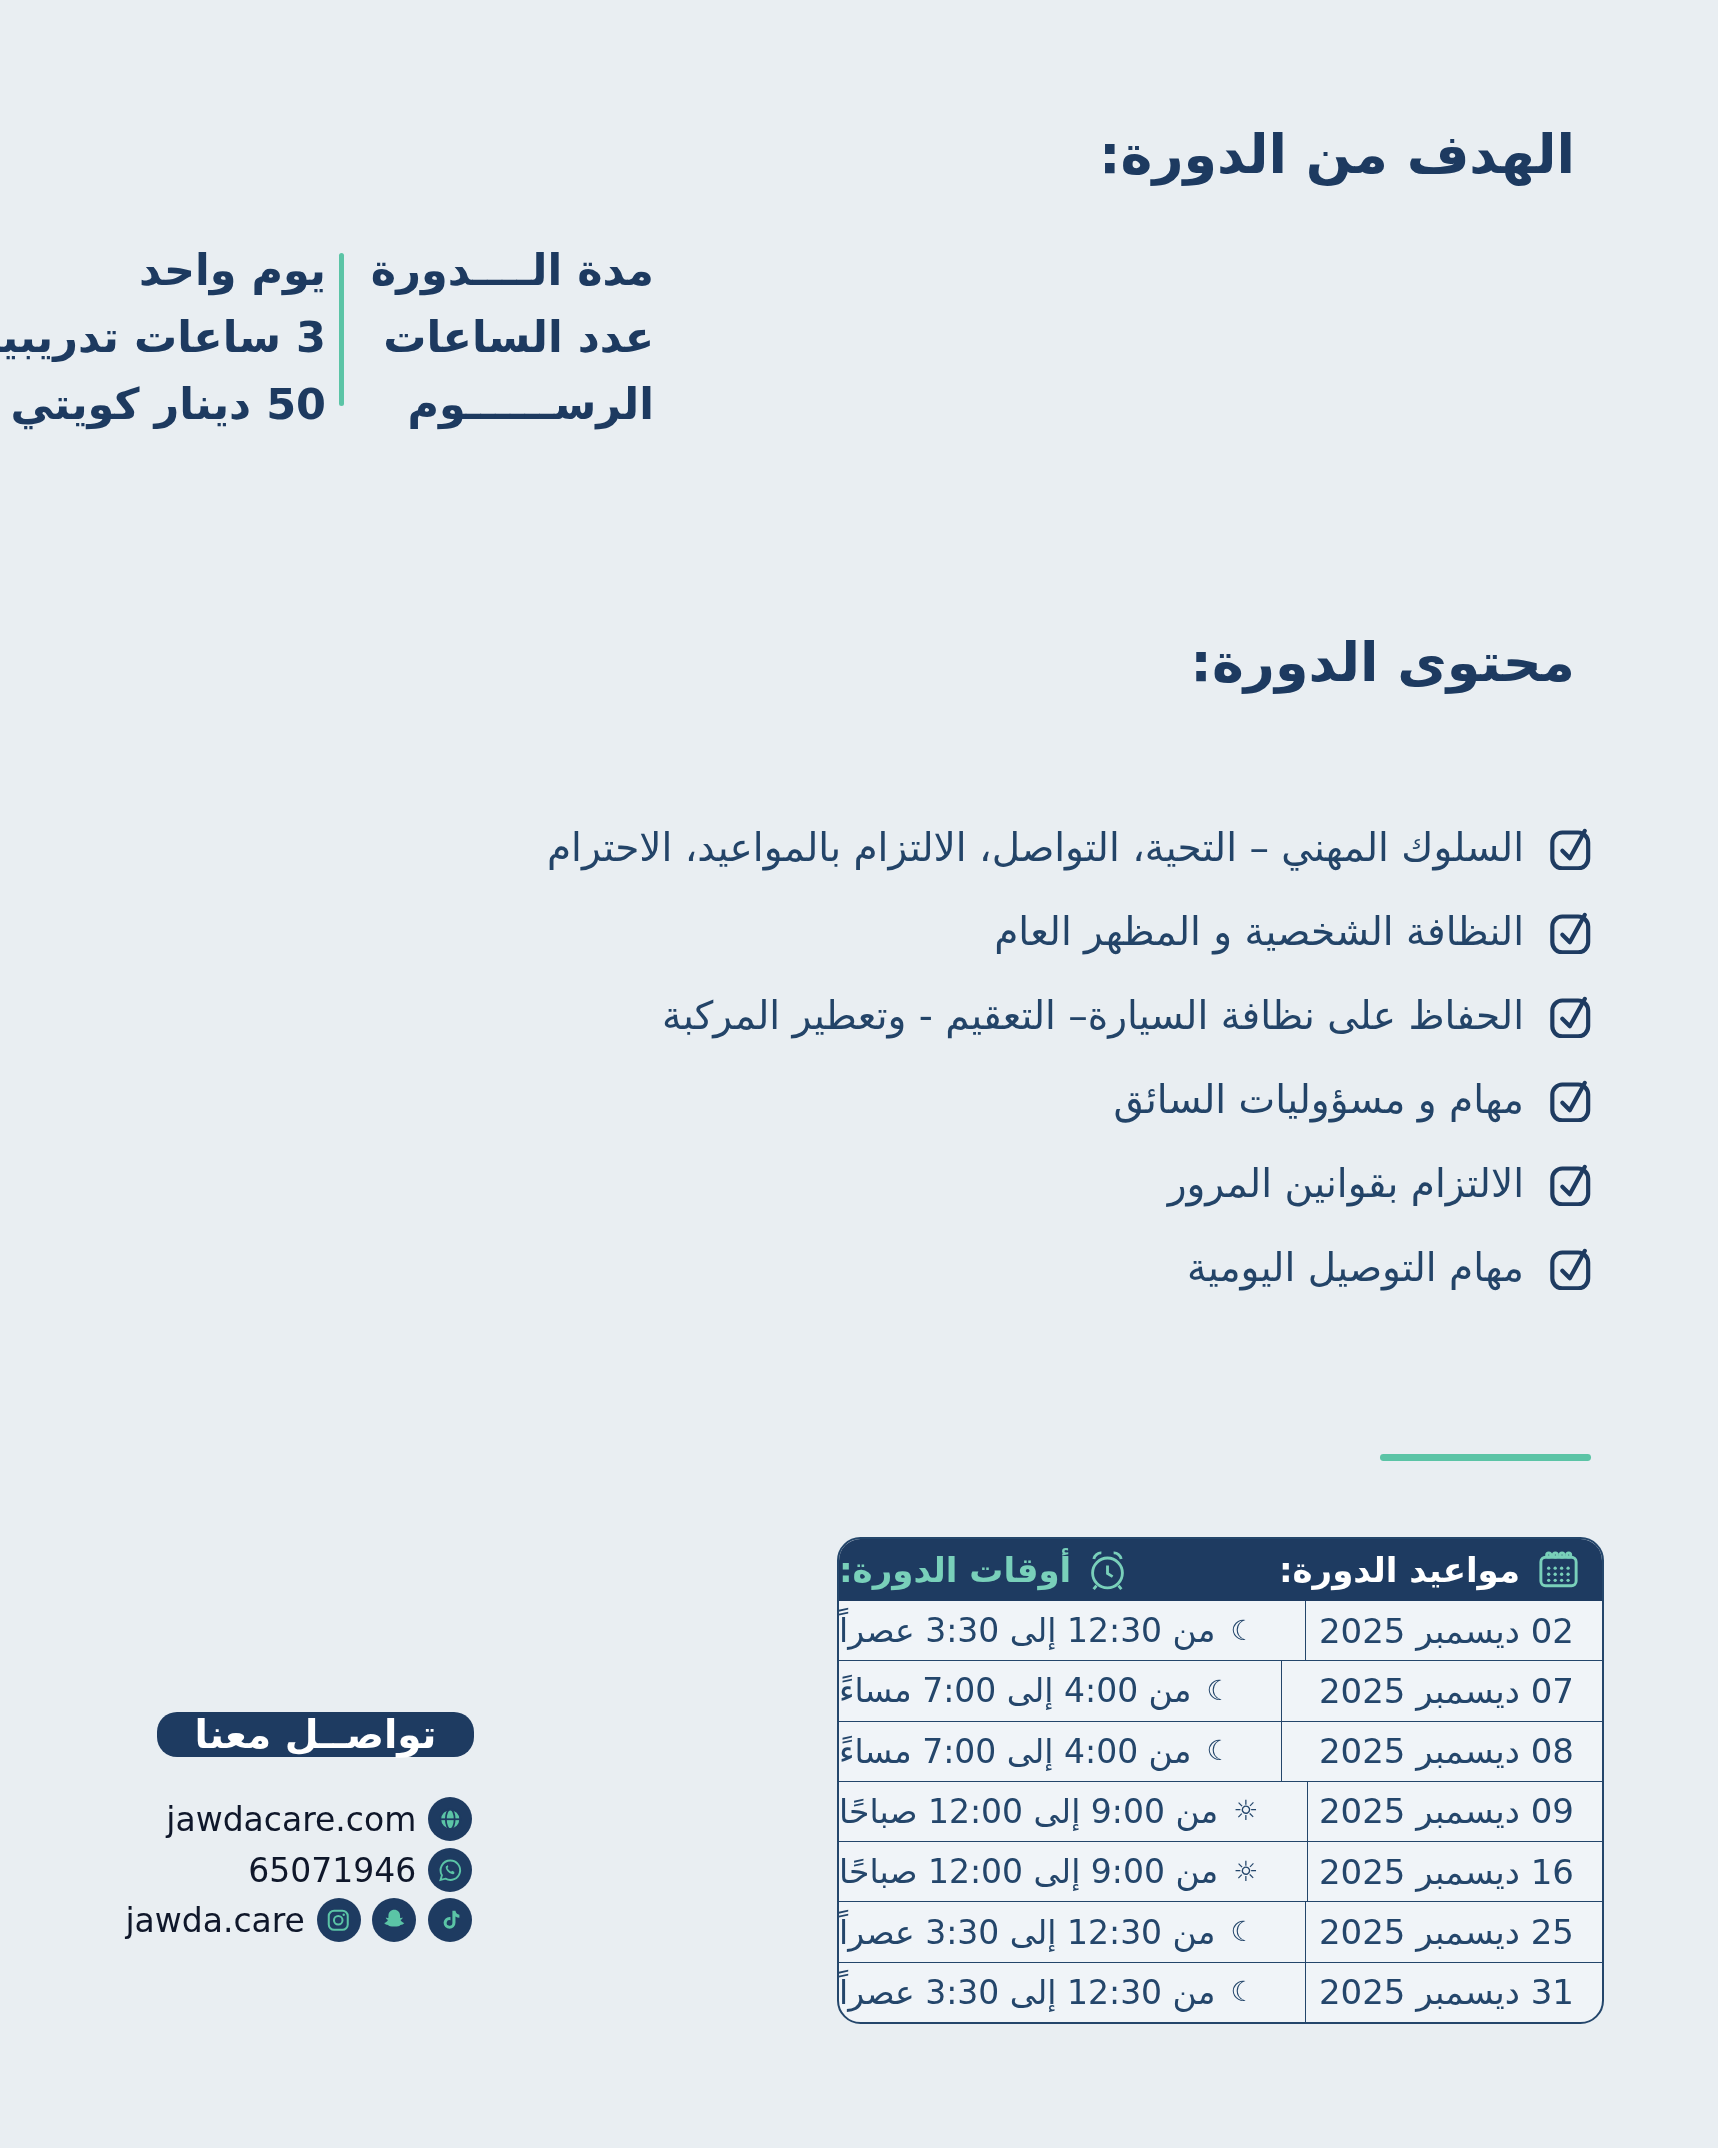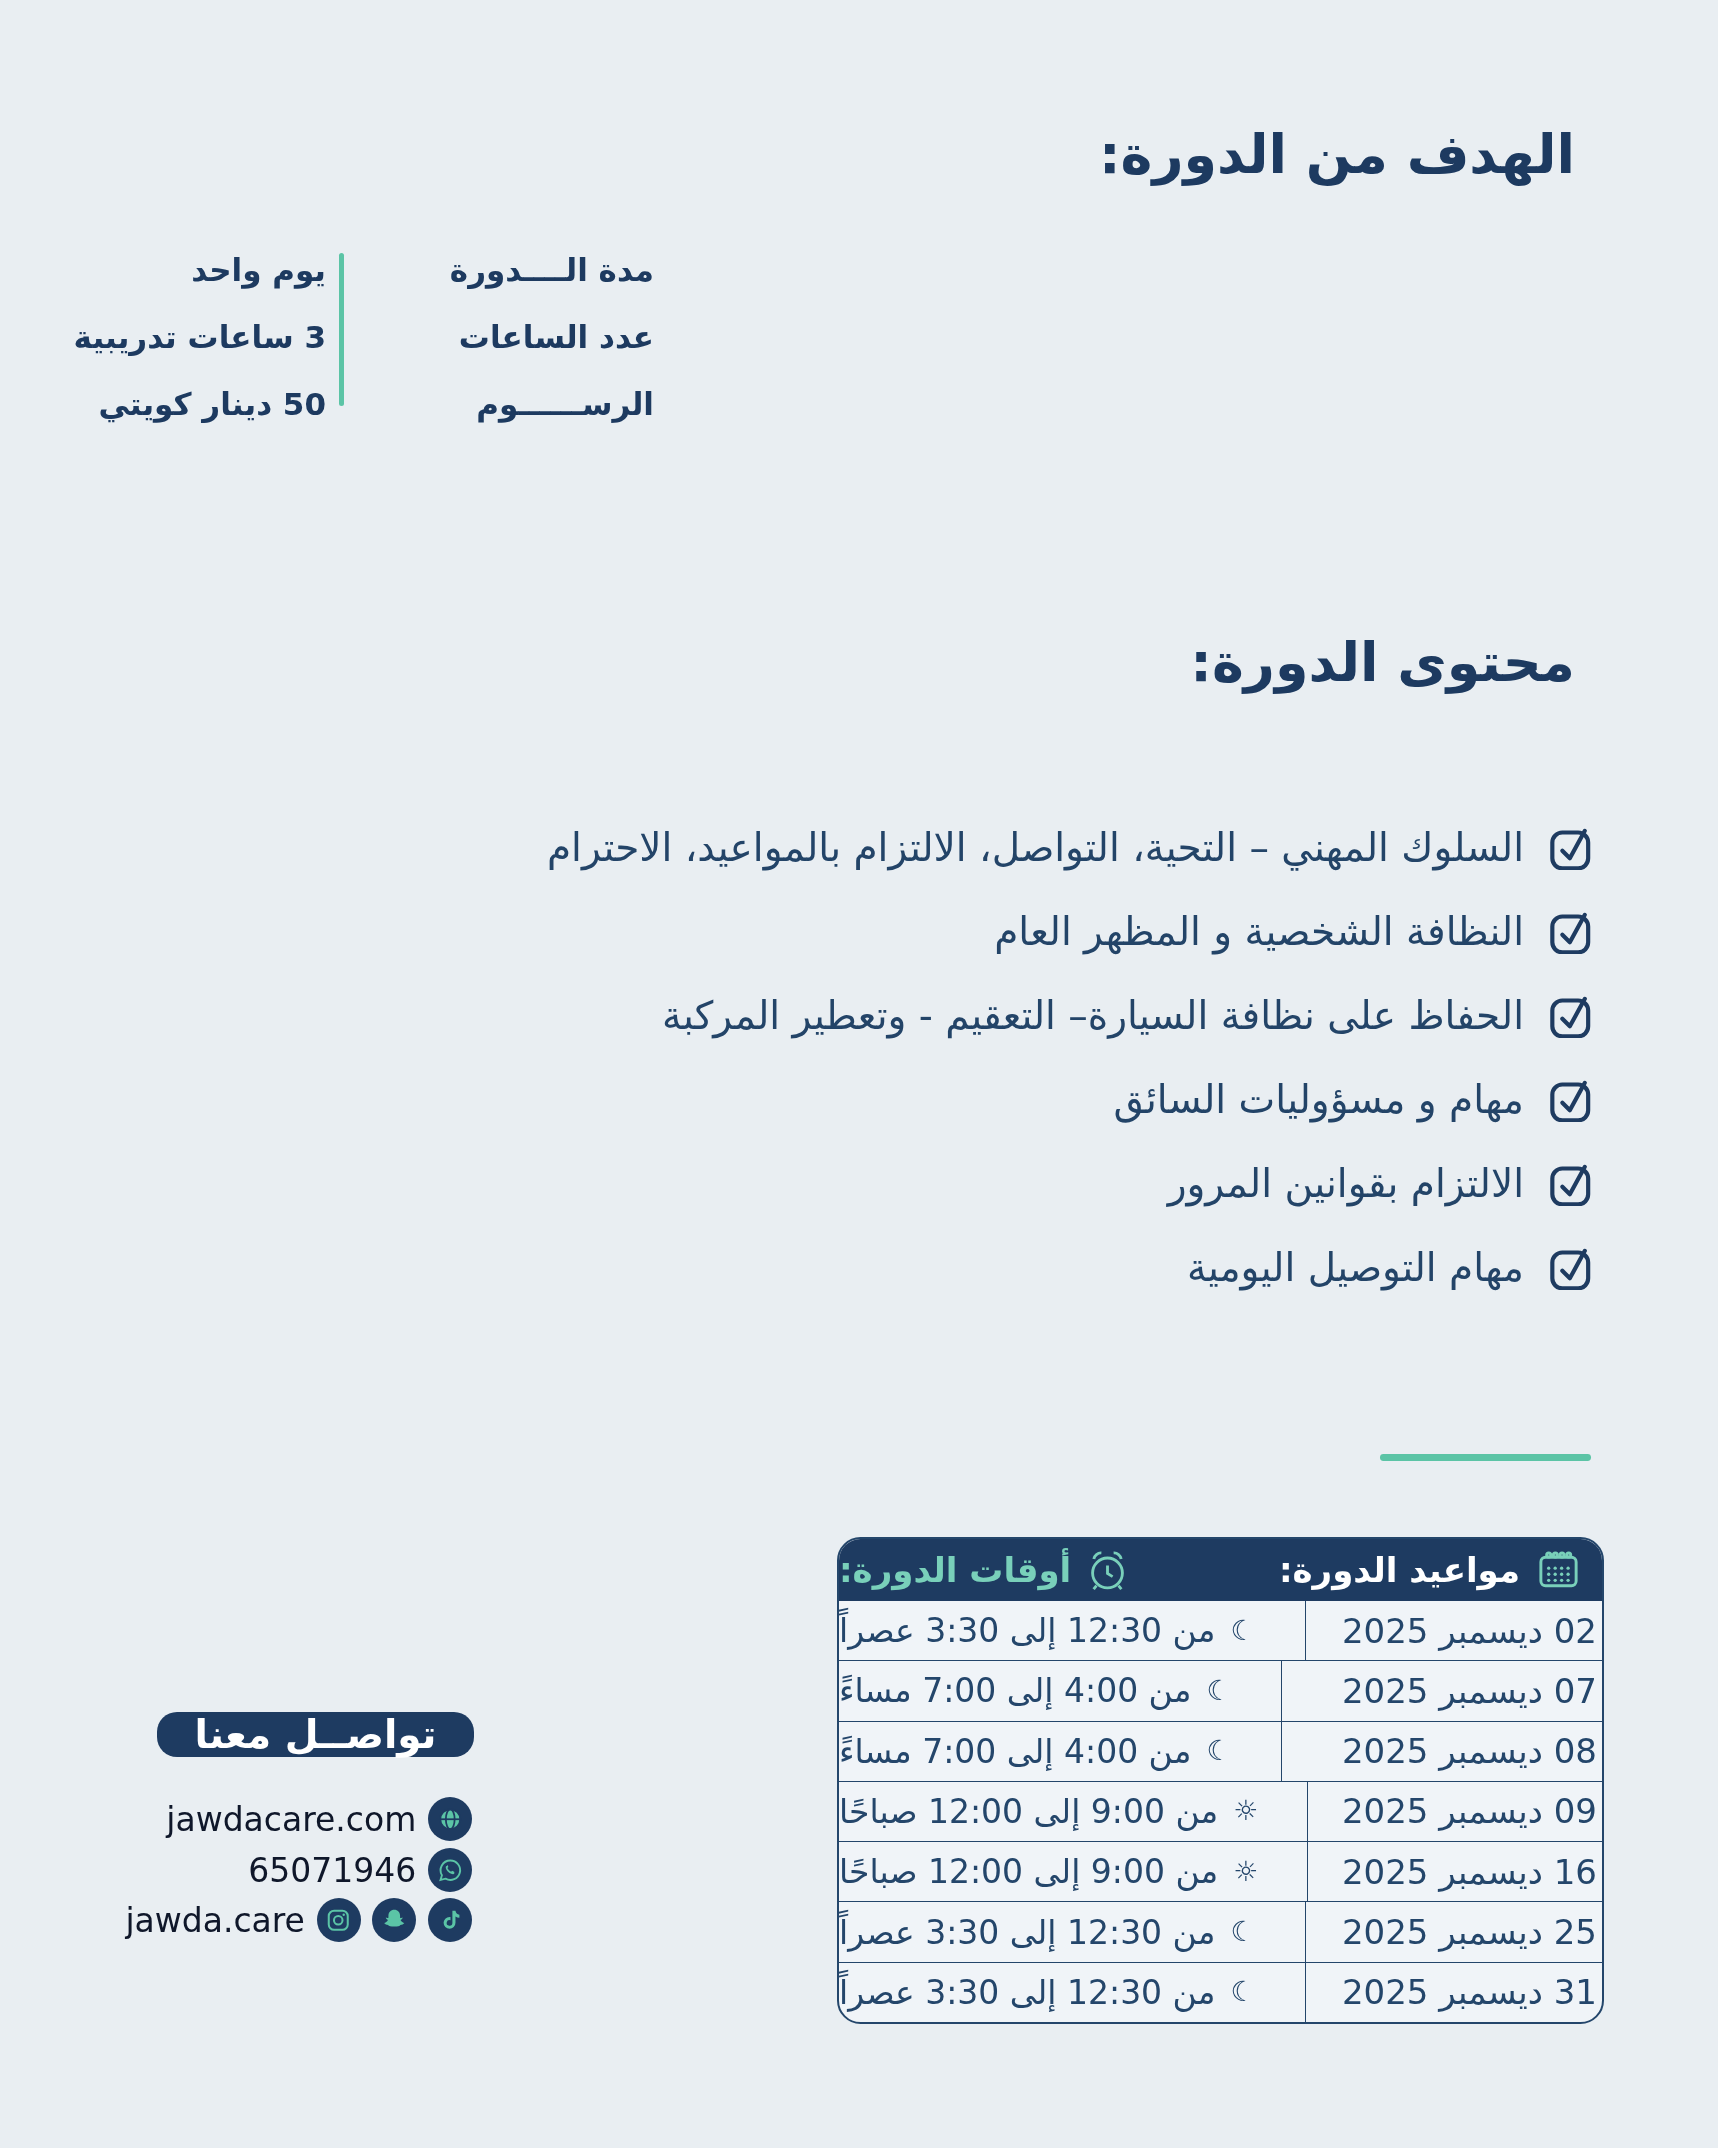--- a/index.html
+++ b/index.html
@@ -22,21 +22,21 @@
   .goal-paragraph {
     position:absolute; top:232px; right:133px; width:832px;
     direction:rtl; text-align:justify; text-align-last:right;
     font-size:38px; line-height:61px; color:#27496f;
   }
 
   
   .facts-labels { position:absolute; top:237px; left:359px; width:295px; direction:rtl; }
   .facts-values { position:absolute; top:237px; left:49px;  width:277px; direction:rtl; }
   .facts-labels .cell, .facts-values .cell {
-    height:67px; line-height:67px; font-size:31px; font-weight:700;
+    height:67px; line-height:67px; font-size:43px; font-weight:700;
     color:#1d3a60; text-align:right; white-space:nowrap;
   }
   .facts-divider {
     position:absolute; top:253px; left:339px; width:5px; height:153px;
     background:#5bc4a6; border-radius:2.5px;
   }
 
   
   .checklist { position:absolute; top:824px; right:124px; direction:rtl; }
   .check-item { display:flex; align-items:center; gap:25px; height:47px; margin-bottom:37px; }
@@ -63,21 +63,21 @@
   }
   .sh-dates .txt { color:#ffffff; font-size:34px; font-weight:700; white-space:nowrap; }
   .sh-times { flex:1; display:flex; align-items:center; justify-content:flex-end; gap:11.7px; }
   .sh-times .txt { color:#79d0ba; font-size:34px; font-weight:700; white-space:nowrap; }
   .schedule-header svg { display:block; }
 
   .schedule-body { flex:1; display:flex; flex-direction:column; }
   .srow { flex:1; display:flex; border-top:1.7px solid #24466b; }
   .date-cell {
     width:351px; box-sizing:border-box; display:flex; align-items:center;
-    padding-right:5px; font-size:34px; color:#24466b;
+    padding-right:28px; font-size:34px; color:#24466b;
     border-left:1.7px solid #24466b; white-space:nowrap;
   }
   .time-cell {
     flex:1; display:flex; align-items:center; justify-content:flex-start;
     padding-right:49px; gap:15px; font-size:33px; color:#24466b; white-space:nowrap;
   }
   .period-glyph { font-size:28px; line-height:1; color:#24466b; }
 
   
   .contact-badge {

